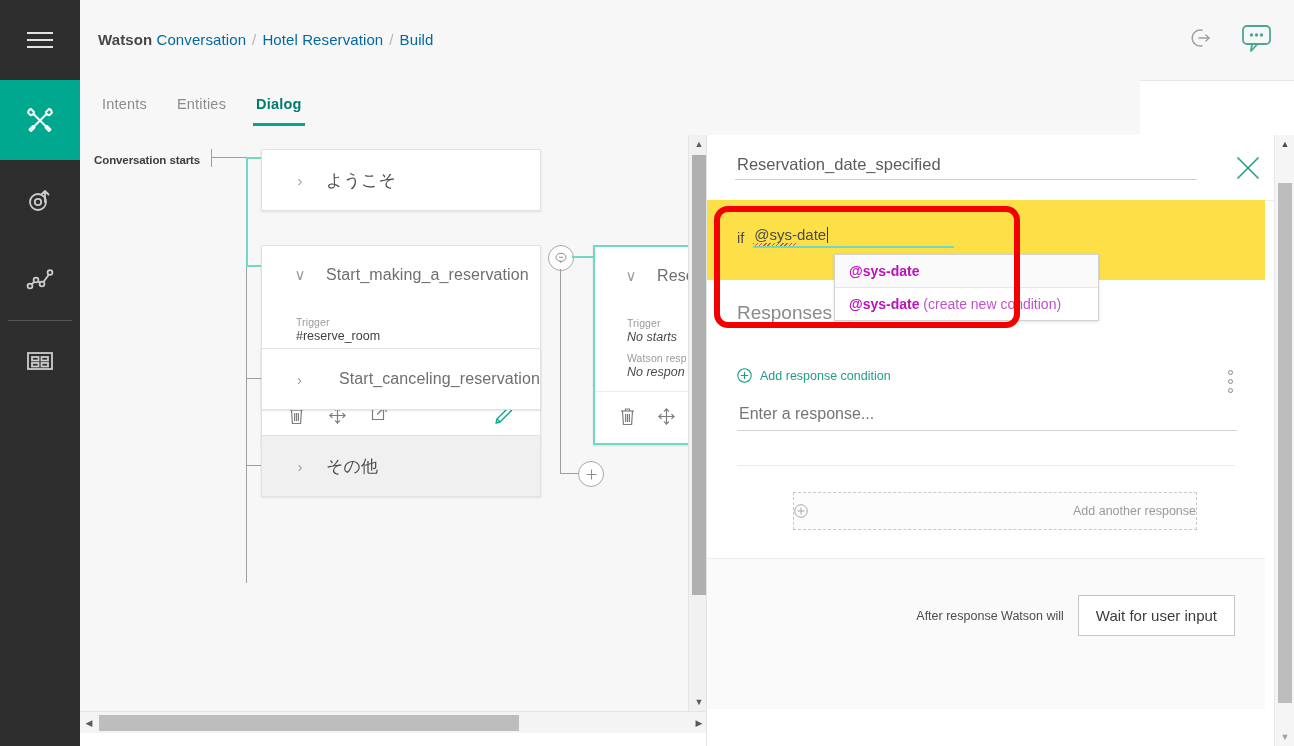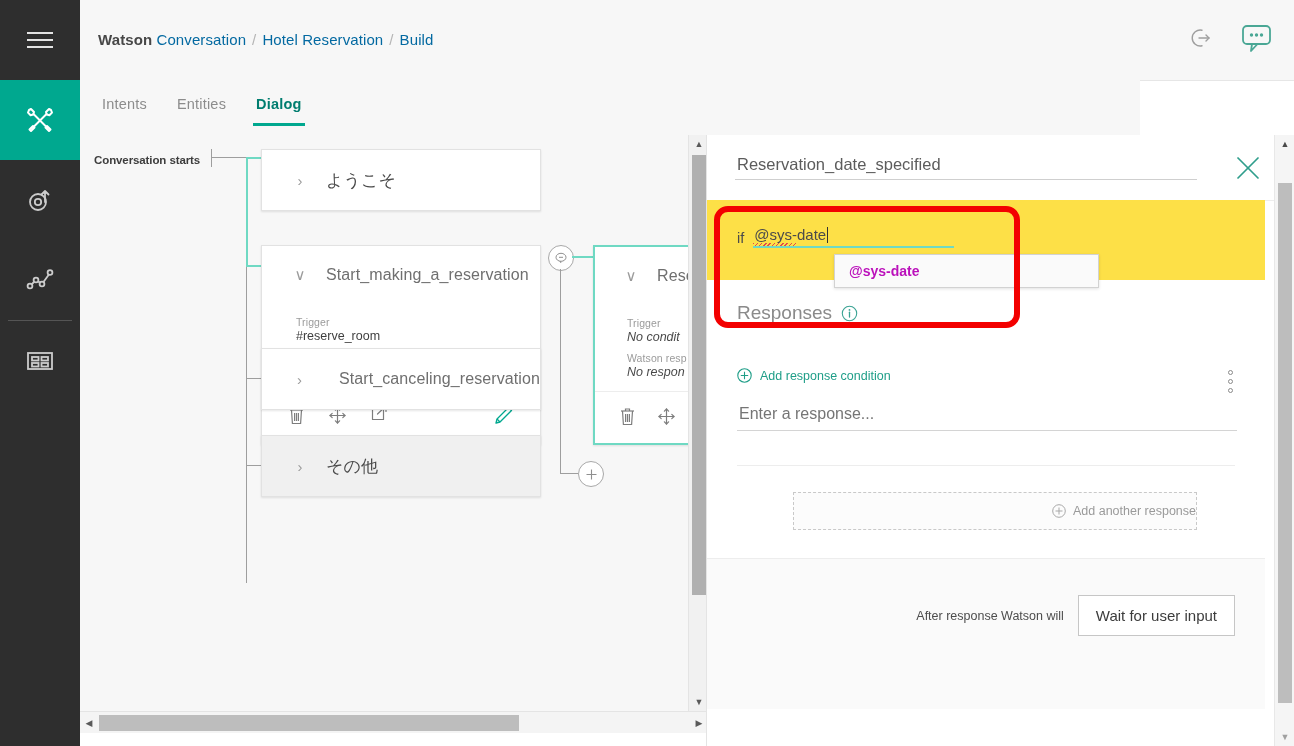--- a/index.html
+++ b/index.html
@@ -100,21 +100,21 @@
   .sec-resp{position:relative;padding:0 30px;}
   .resp-title{font-size:19px;color:#8a8a8a;display:flex;align-items:center;gap:9px;}
   .resp-card{position:relative;margin-top:44px;}
   .add-cond{display:flex;align-items:center;gap:8px;color:#1f9e88;font-size:12.5px;cursor:pointer;}
   .kebab{position:absolute;right:2px;top:2px;display:flex;flex-direction:column;gap:4px;cursor:pointer;}
   .kebab i{display:block;width:5px;height:5px;border-radius:50%;border:1px solid #8a8a8a;box-sizing:border-box;}
   .resp-input{margin-top:22px;width:100%;border:none;border-bottom:1px solid #d4d4d4;outline:none;font-size:16px;color:#7c7c7c;padding:0 0 7px 2px;background:transparent;font-family:inherit;}
 
   .divider{height:1px;background:#ededed;margin-top:34px;}
 
-  .add-another{margin:26px 38px 0 56px;height:36px;border:1px dashed #c9c9c9;display:flex;align-items:center;justify-content:flex-end;gap:7px;color:#9a9a9a;font-size:12.5px;cursor:pointer;background:#fcfcfc;}
+  .add-another{margin:26px 38px 0 56px;height:36px;border:1px dashed #c9c9c9;display:flex;align-items:center;justify-content:space-between;gap:7px;color:#9a9a9a;font-size:12.5px;cursor:pointer;background:#fcfcfc;}
 
   .footer-sec{margin-top:28px;border-top:1px solid #ededed;background:#fafafa;height:150px;position:relative;}
   .after-row{position:absolute;right:30px;top:36px;display:flex;align-items:center;gap:14px;}
   .after-label{font-size:12.5px;color:#4d4d4d;}
   .wait-btn{border:1px solid #c6c6c6;background:#fff;padding:11px 17px;font-size:15px;color:#3c3c3c;cursor:pointer;font-family:inherit;}
 
   .pscroll{position:absolute;left:1274px;top:135px;width:20px;height:611px;background:#f5f5f5;border-left:1px solid #e8e8e8;}
   .pscroll-arrow{width:20px;height:18px;display:flex;align-items:center;justify-content:center;cursor:pointer;}
   .pscroll-thumb{position:absolute;left:3px;top:48px;width:14px;height:520px;background:#bdbdbd;cursor:pointer;}
 
@@ -312,21 +312,21 @@
         </svg>
       </div>
 
       <div class="node selected" style="left:513px;top:110px;width:180px;height:200px;overflow:hidden;">
         <div class="node-head" style="padding-left:24px;">
           <div class="node-chevron">∨</div>
           <div class="node-title" style="margin-left:14px;white-space:nowrap;">Reserva</div>
         </div>
         <div class="node-body" style="padding-left:32px;">
           <div class="meta-label" style="white-space:nowrap;">Trigger</div>
-          <div class="meta-value ital" style="white-space:nowrap;">No condit</div>
+          <div class="meta-value ital" style="white-space:nowrap;">No starts</div>
           <div class="meta-label" style="white-space:nowrap;">Watson resp</div>
           <div class="meta-value ital" style="white-space:nowrap;">No respon</div>
         </div>
         <div class="node-foot" style="padding-left:24px;gap:20px;">
           <svg width="17" height="19" viewBox="0 0 17 19" style="cursor:pointer">
             <g stroke="#7d7d7d" stroke-width="1.2" fill="none">
               <path d="M2 4 H15"></path>
                 <path d="M6.5 4 V2 H10.5 V4"></path>
               <path d="M3.5 4 L4.4 17.5 H12.6 L13.5 4"></path>
               <path d="M6.6 7 V15 M8.5 7 V15 M10.4 7 V15"></path>
@@ -393,20 +393,23 @@
 
       <div class="sec-cond">
         <div class="cond-row">
           <span class="cond-if">if</span>
           <span class="cond-input"><span>@sys-date</span><span class="caret"></span><span class="cond-underline-wave"></span></span>
         </div>
 
         <div class="autocomplete">
           <div class="ac-item hi">
             <span class="ac-strong">@sys-date</span><span class="ac-dim"></span>
+          </div>
+          <div class="ac-item">
+            <span class="ac-strong">@sys-date</span><span class="ac-dim"> (create new condition)</span>
           </div>
         </div>
       </div>
 
       <div class="sec-resp" style="margin-top:22px;">
         <div class="resp-title">
           <span>Responses</span>
           <svg width="17" height="17" viewBox="0 0 17 17" style="cursor:pointer">
             <circle cx="8.5" cy="8.5" r="7.2" stroke="#3aa394" stroke-width="1.1" fill="none"></circle>
             <path d="M8.5 7.2 V12" stroke="#3aa394" stroke-width="1.3" stroke-linecap="round"></path>

